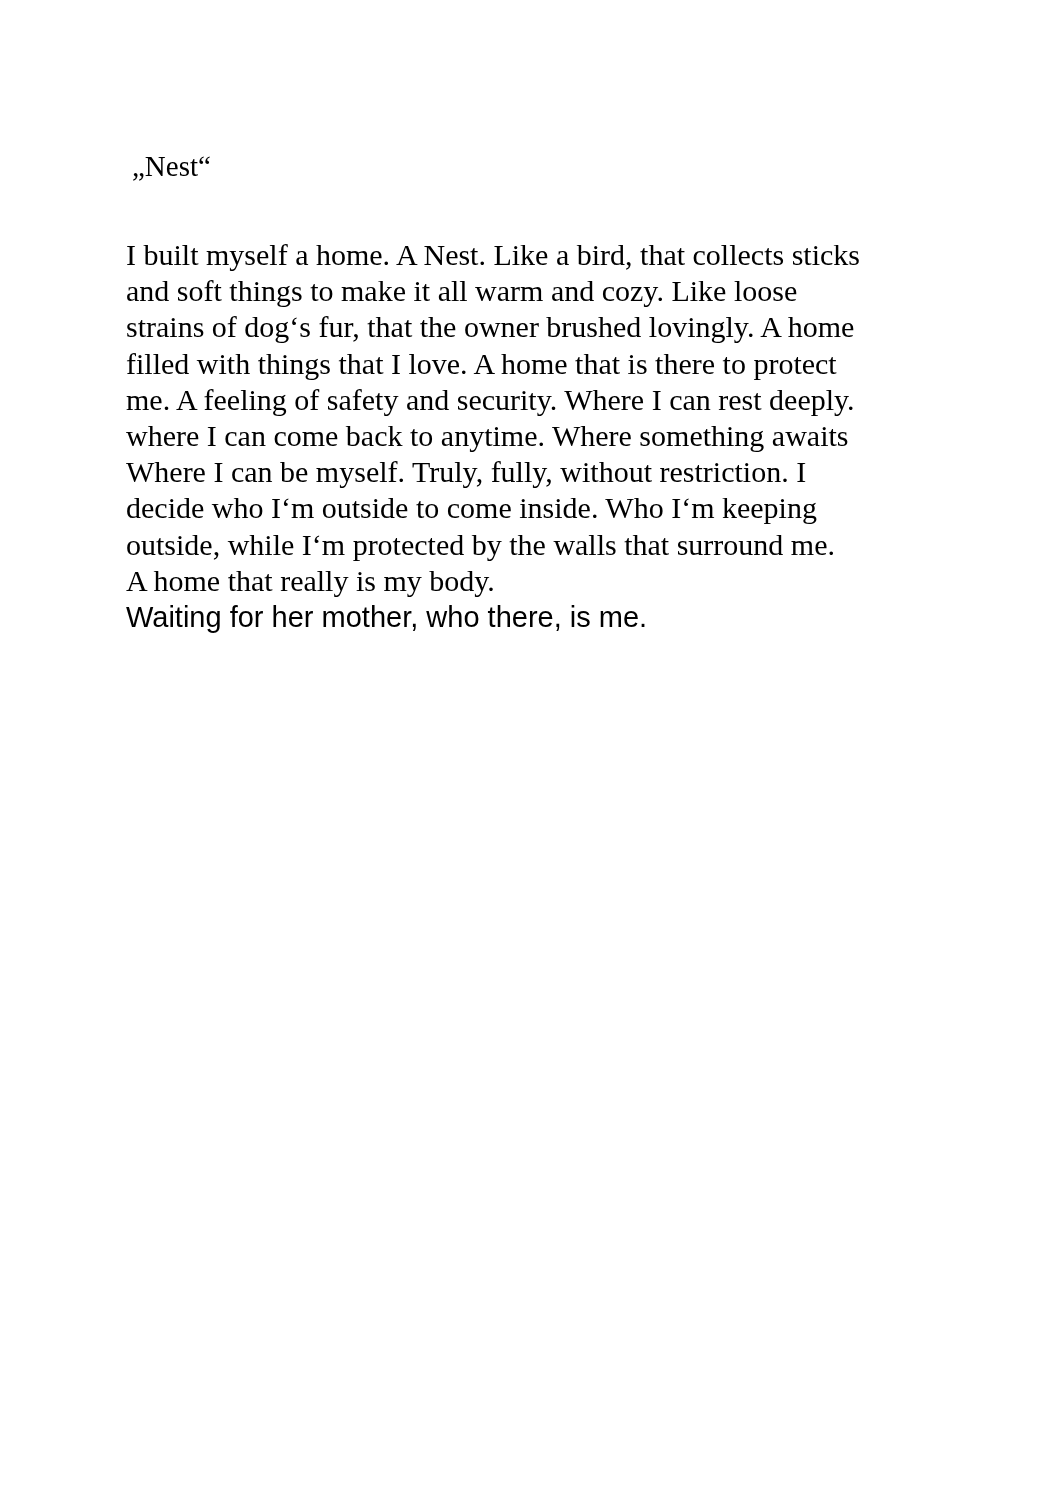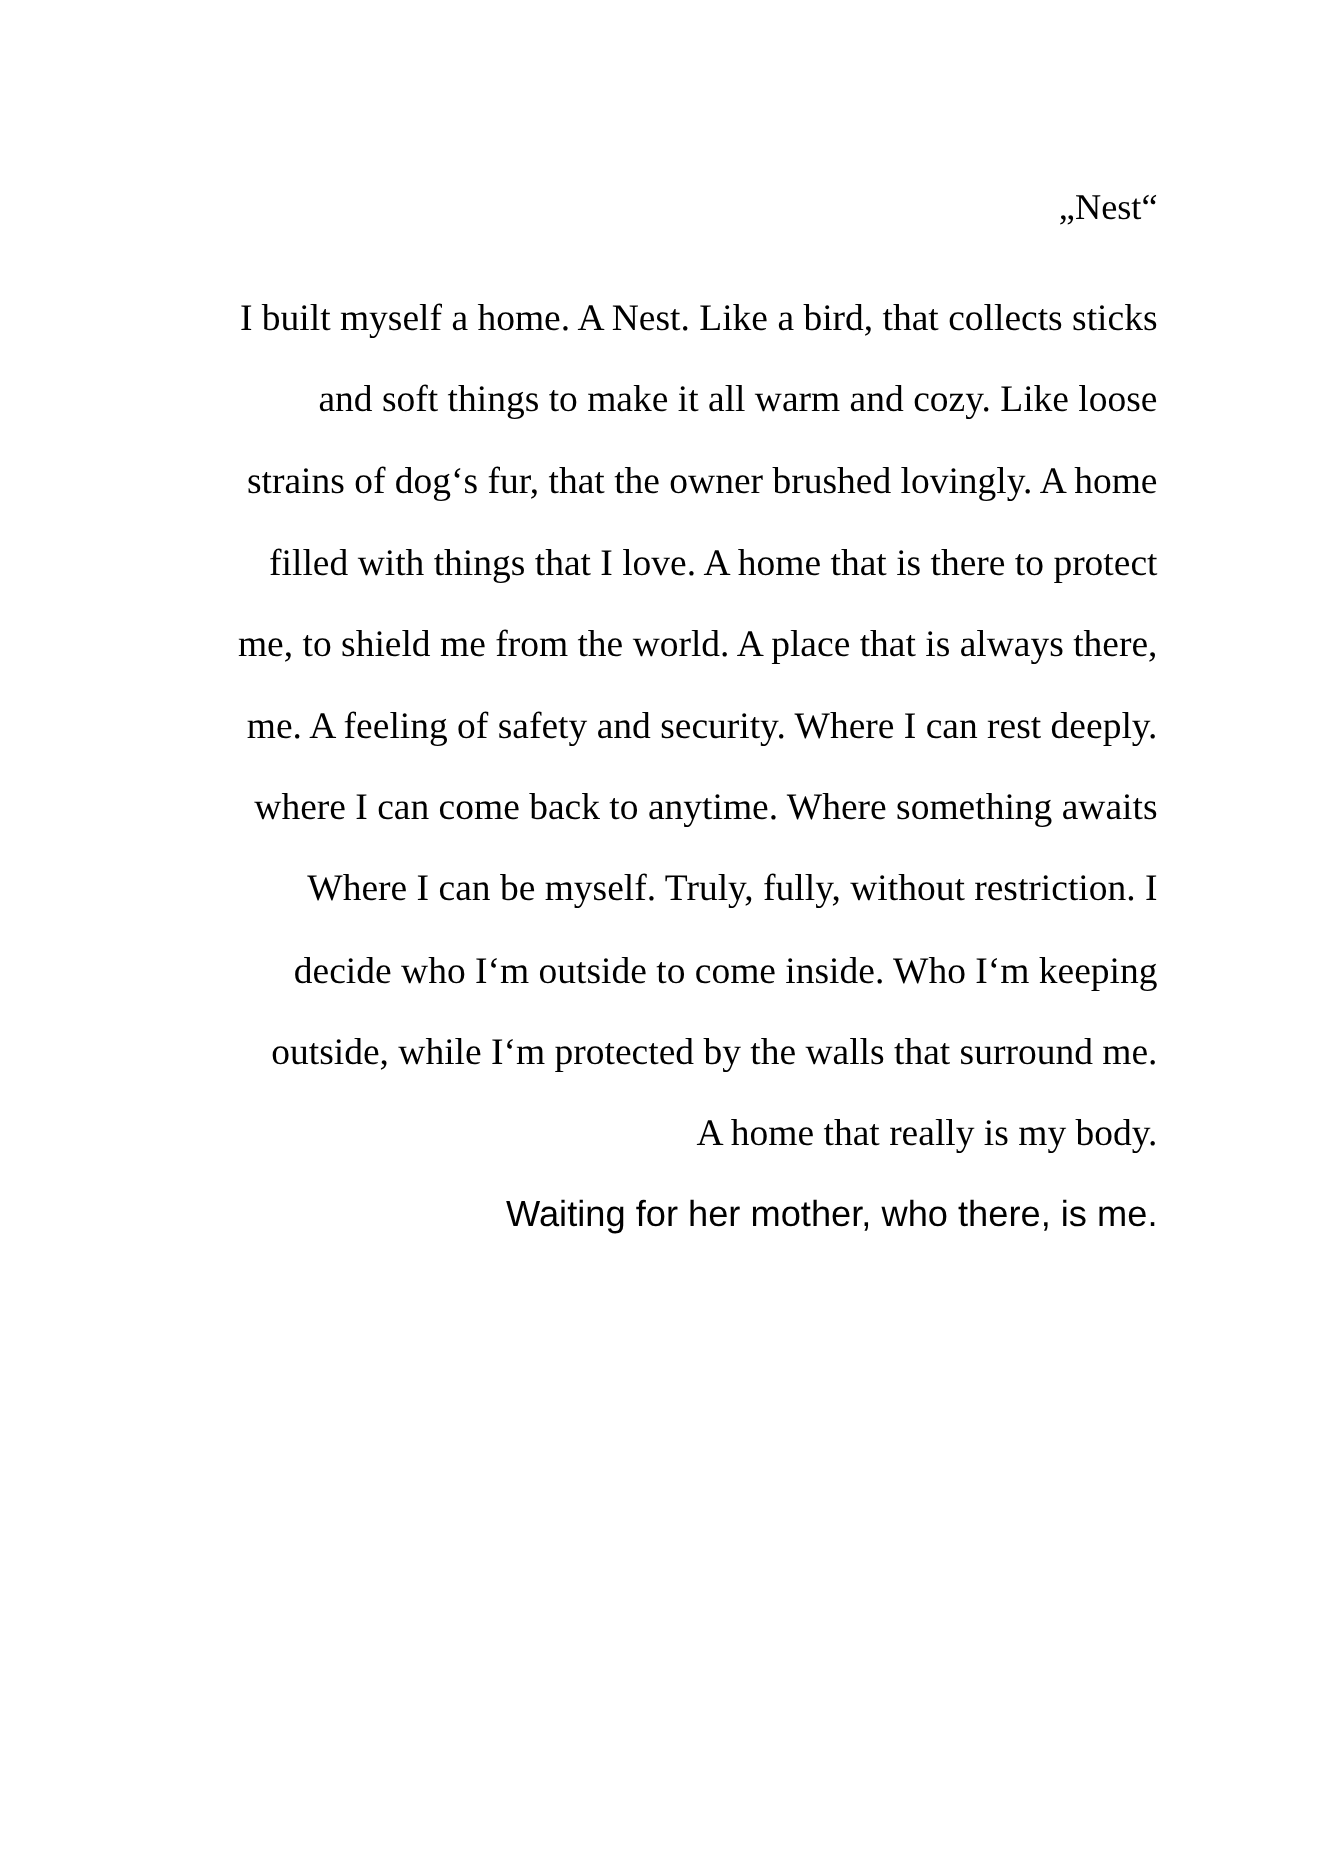--- a/index.html
+++ b/index.html
@@ -1,15 +1,15 @@
 <!DOCTYPE html>
 <html><head>
 <meta charset="utf-8">
 <style>
-  * { margin: 0; padding: 0; box-sizing: border-box; text-align: right; }
+  * { margin: 0; padding: 0; box-sizing: border-box; }
   html, body {
     background: #ffffff;
   }
   .page {
     position: relative;
     width: 1058px;
     height: 1497px;
     background: #ffffff;
     overflow: hidden;
     font-family: "Liberation Serif", "DejaVu Serif", serif;
@@ -25,38 +25,36 @@
     font-size: 29px;
     line-height: 36px;
     padding-left: 6px;
     margin-bottom: 53px;
     white-space: pre;
   }
   .body-line {
     font-size: 30px;
     line-height: 36.2px;
     white-space: pre;
-    margin-top: 29px;
   }
   .body-line.sans {
     font-family: "Liberation Sans", "DejaVu Sans", sans-serif;
     font-size: 29px;
   }
 </style>
 </head>
 <body>
 
 <div class="page">
   <div class="content">
     <div class="title">„Nest“</div>
     <div class="body-line">I built myself a home. A Nest. Like a bird, that collects sticks</div>
     <div class="body-line">and soft things to make it all warm and cozy. Like loose</div>
     <div class="body-line">strains of dog‘s fur, that the owner brushed lovingly. A home</div>
     <div class="body-line">filled with things that I love. A home that is there to protect</div>
-    <div class="body-line">me, to shield me from the world. A place that is always there,</div>
     <div class="body-line">me. A feeling of safety and security. Where I can rest deeply.</div>
     <div class="body-line">where I can come back to anytime. Where something awaits</div>
     <div class="body-line">Where I can be myself. Truly, fully, without restriction. I</div>
     <div class="body-line">decide who I‘m outside to come inside. Who I‘m keeping</div>
     <div class="body-line">outside, while I‘m protected by the walls that surround me.</div>
     <div class="body-line">A home that really is my body.</div>
     <div class="body-line sans">Waiting for her mother, who there, is me.</div>
   </div>
 </div>
 

